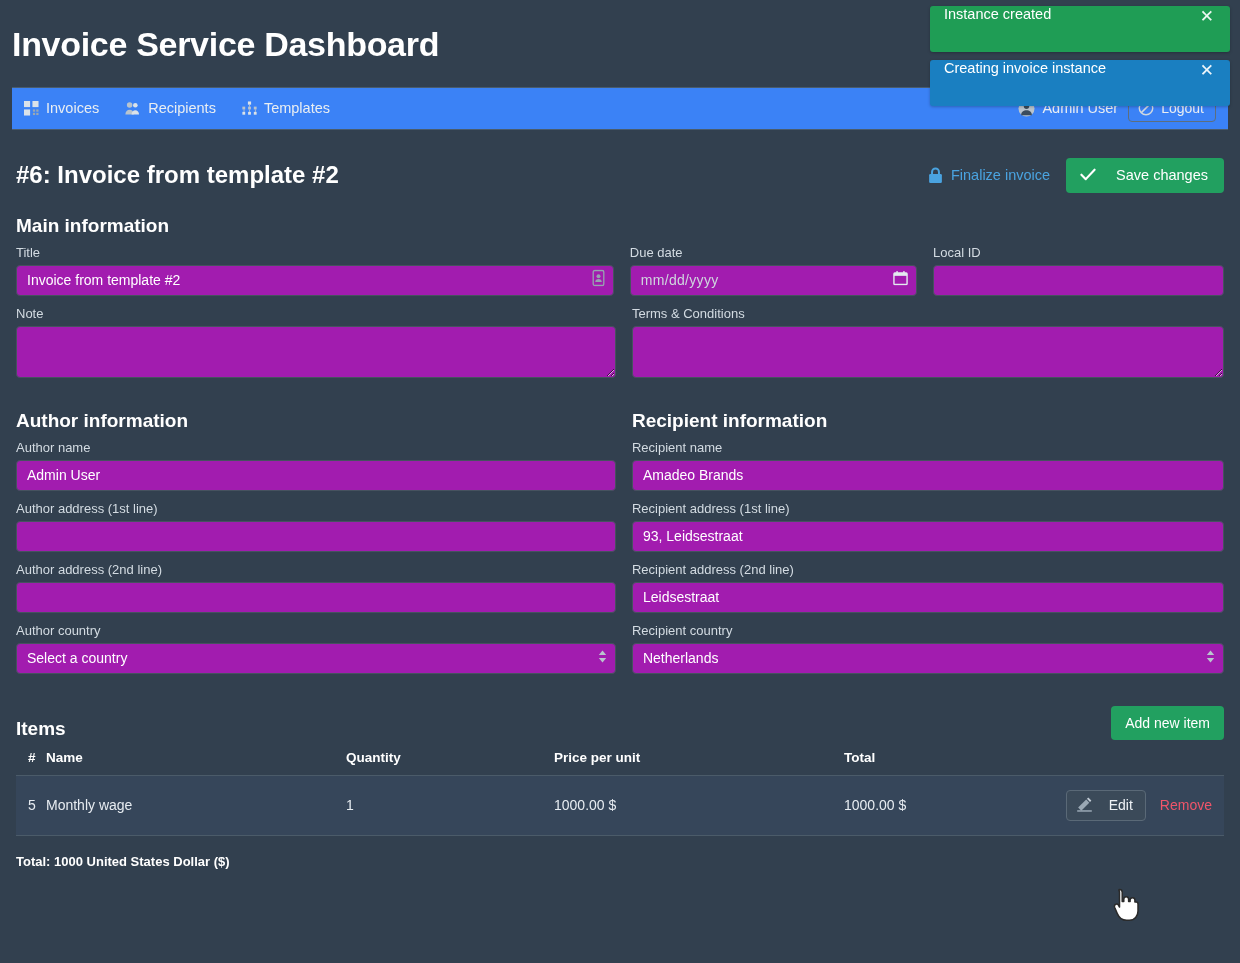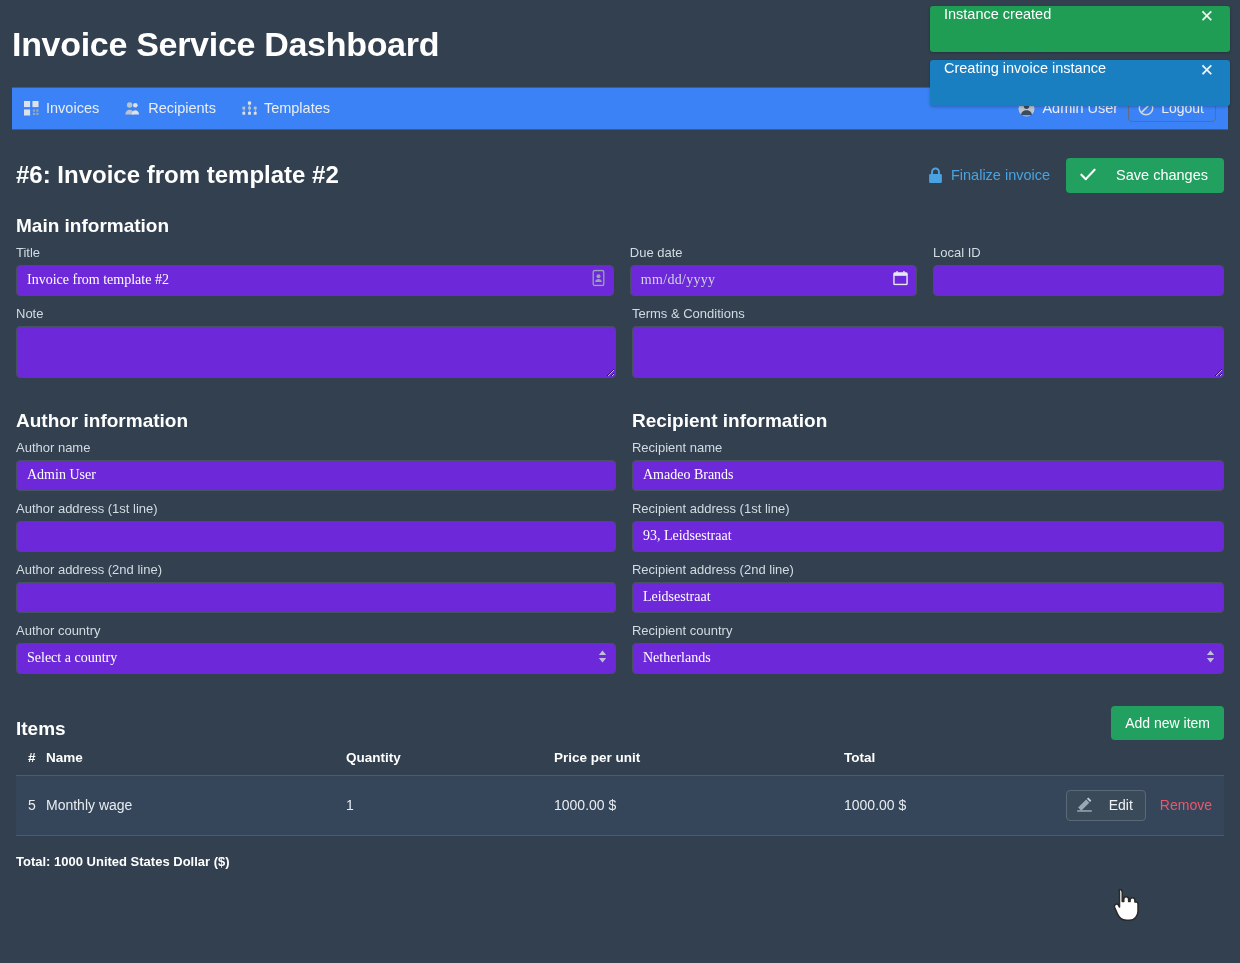--- a/index.html
+++ b/index.html
@@ -104,26 +104,26 @@
   }
 
   .grid2 { display: flex; gap: 16px; }
   .col { display: flex; flex-direction: column; }
   .fg { margin-bottom: 10px; }
   label.fl {
     display: block; font-size: 13px; color: #d3dbe2; margin-bottom: 5px;
   }
   .inp, .sel, .ta {
     width: 100%;
-    background: #6d28d9;
+    background: #a21caf;
     border: 1px solid #46525f;
     border-radius: 4px;
     color: #ffffff;
     font-size: 14px;
-    font-family: Liberation Serif, serif;
+    font-family: Liberation Sans, sans-serif;
     padding: 7px 10px;
     height: 31px;
     outline: none;
   }
   .inp::placeholder { color: #9aa7b2; }
   .ta { height: 52px; resize: vertical; padding: 6px 10px; }
   .sel {
     height: 31px;
     -webkit-appearance: none; appearance: none;
     padding-right: 26px;

